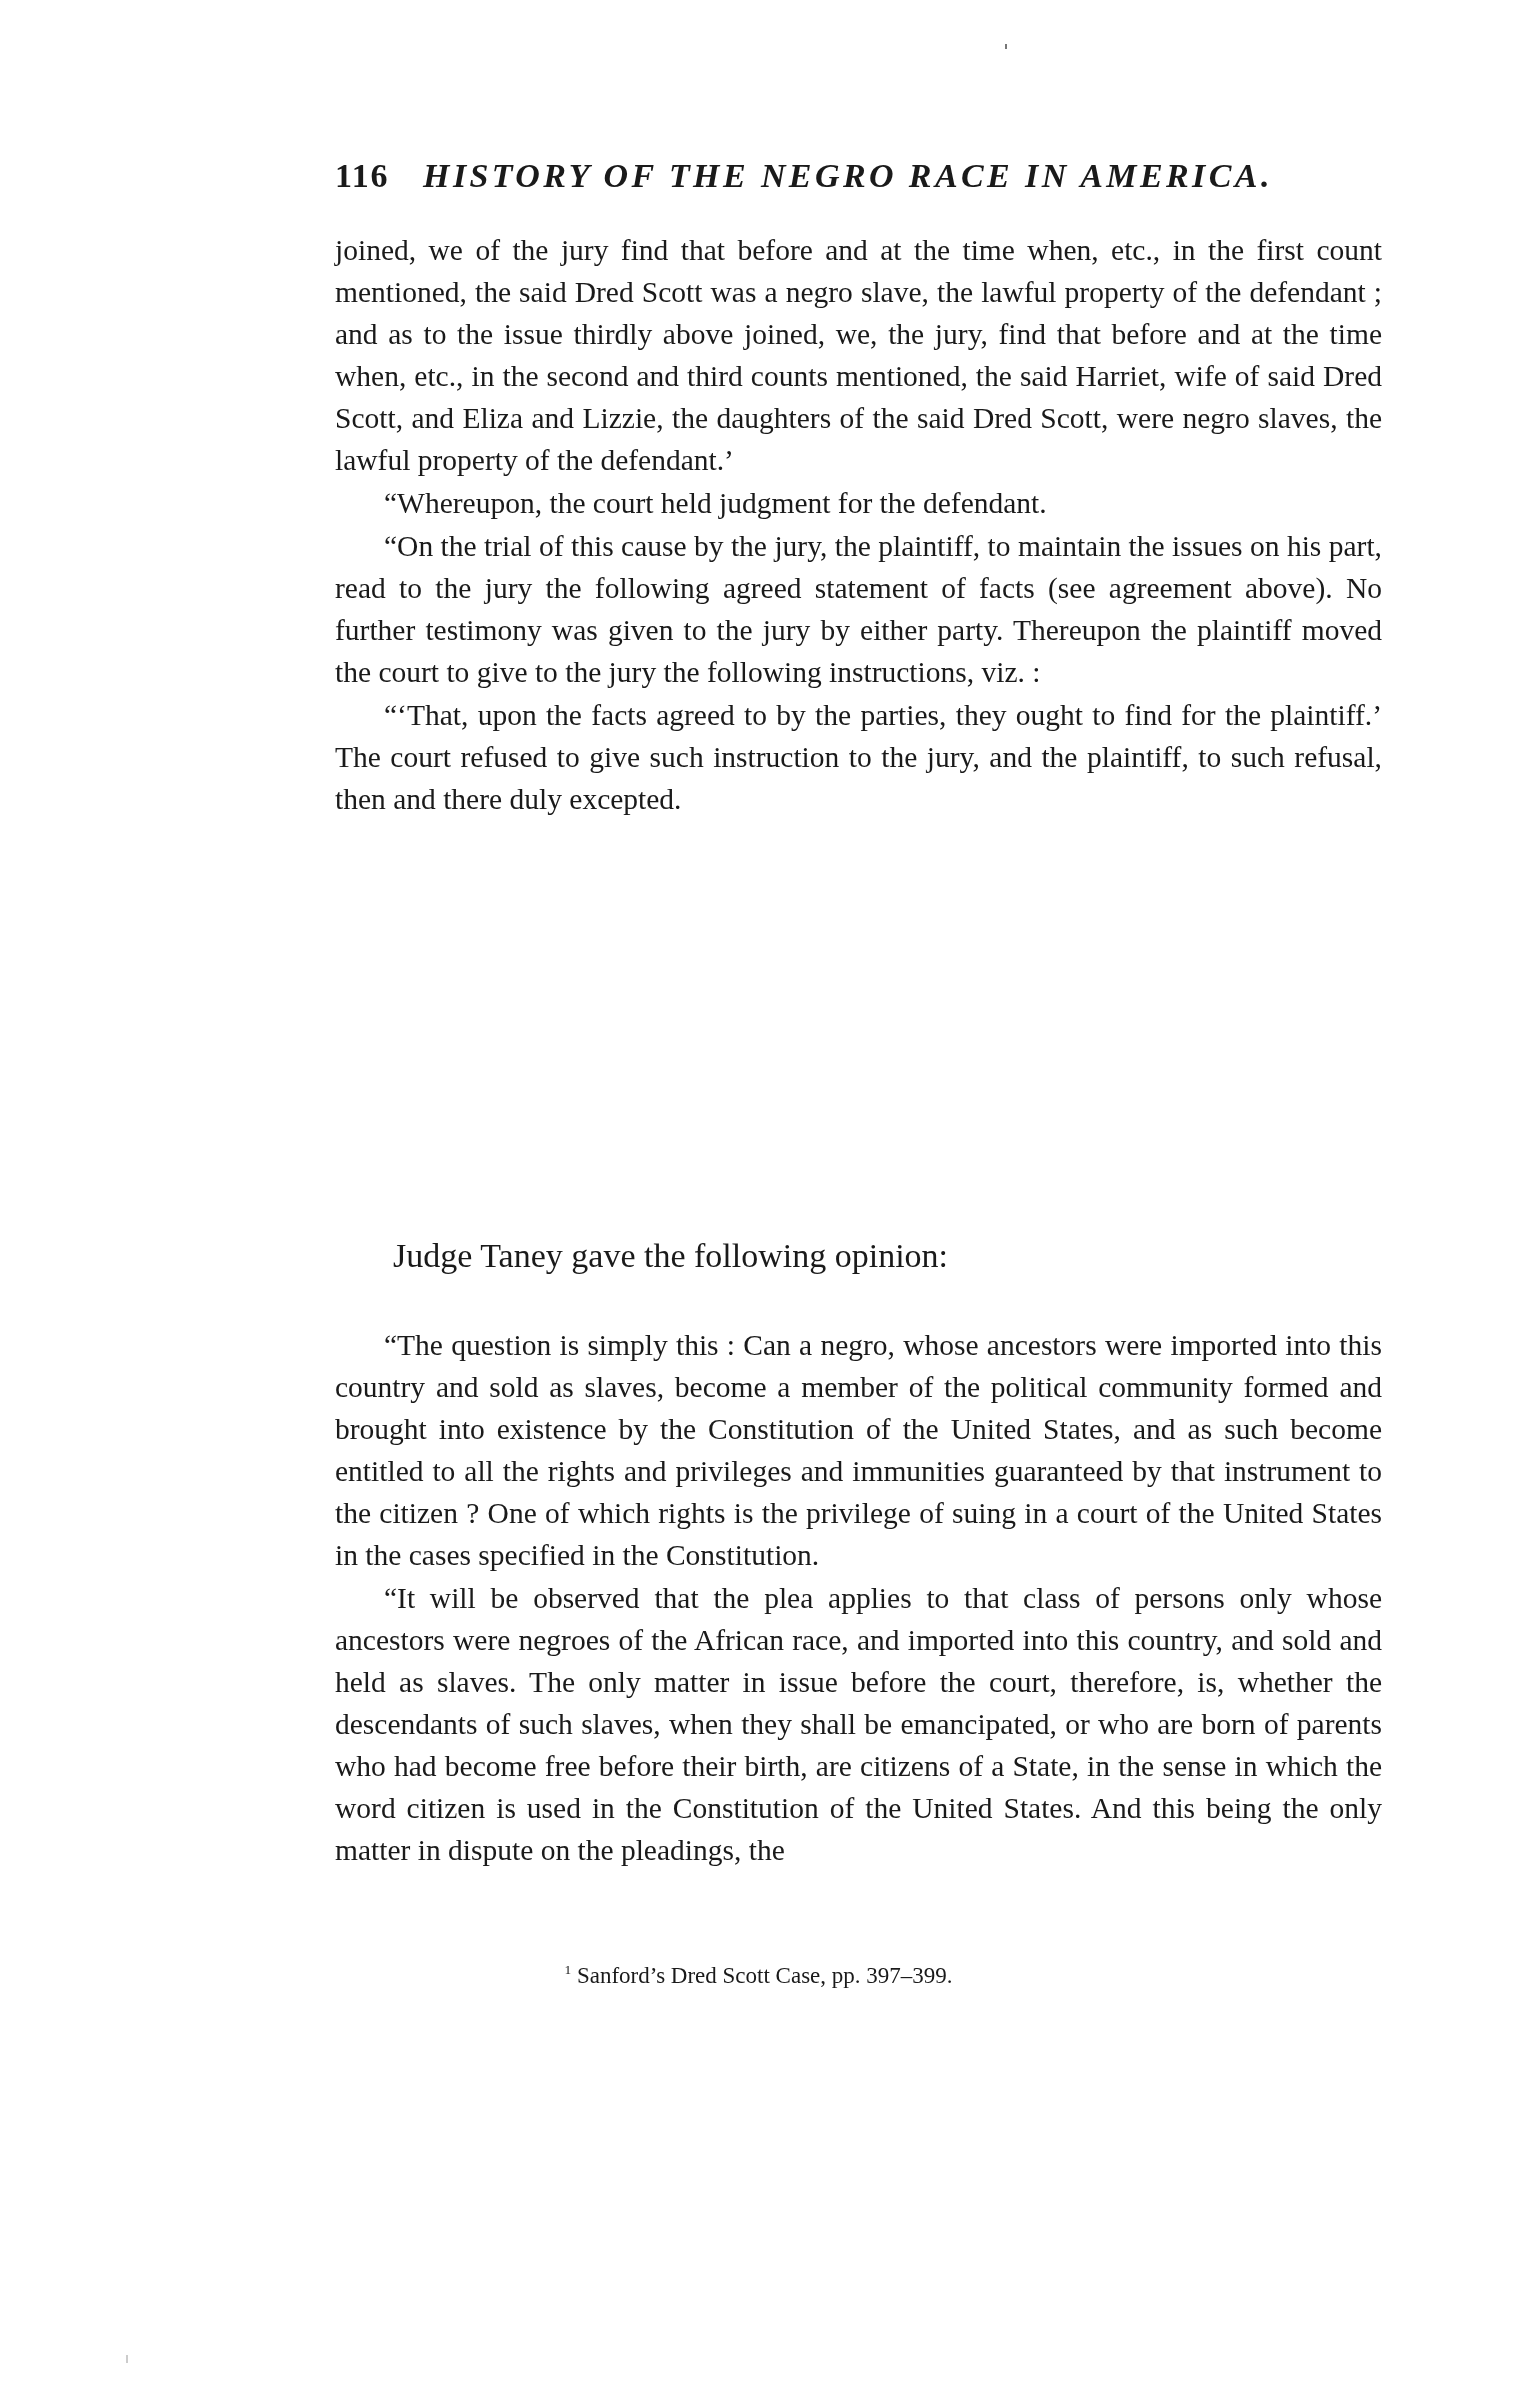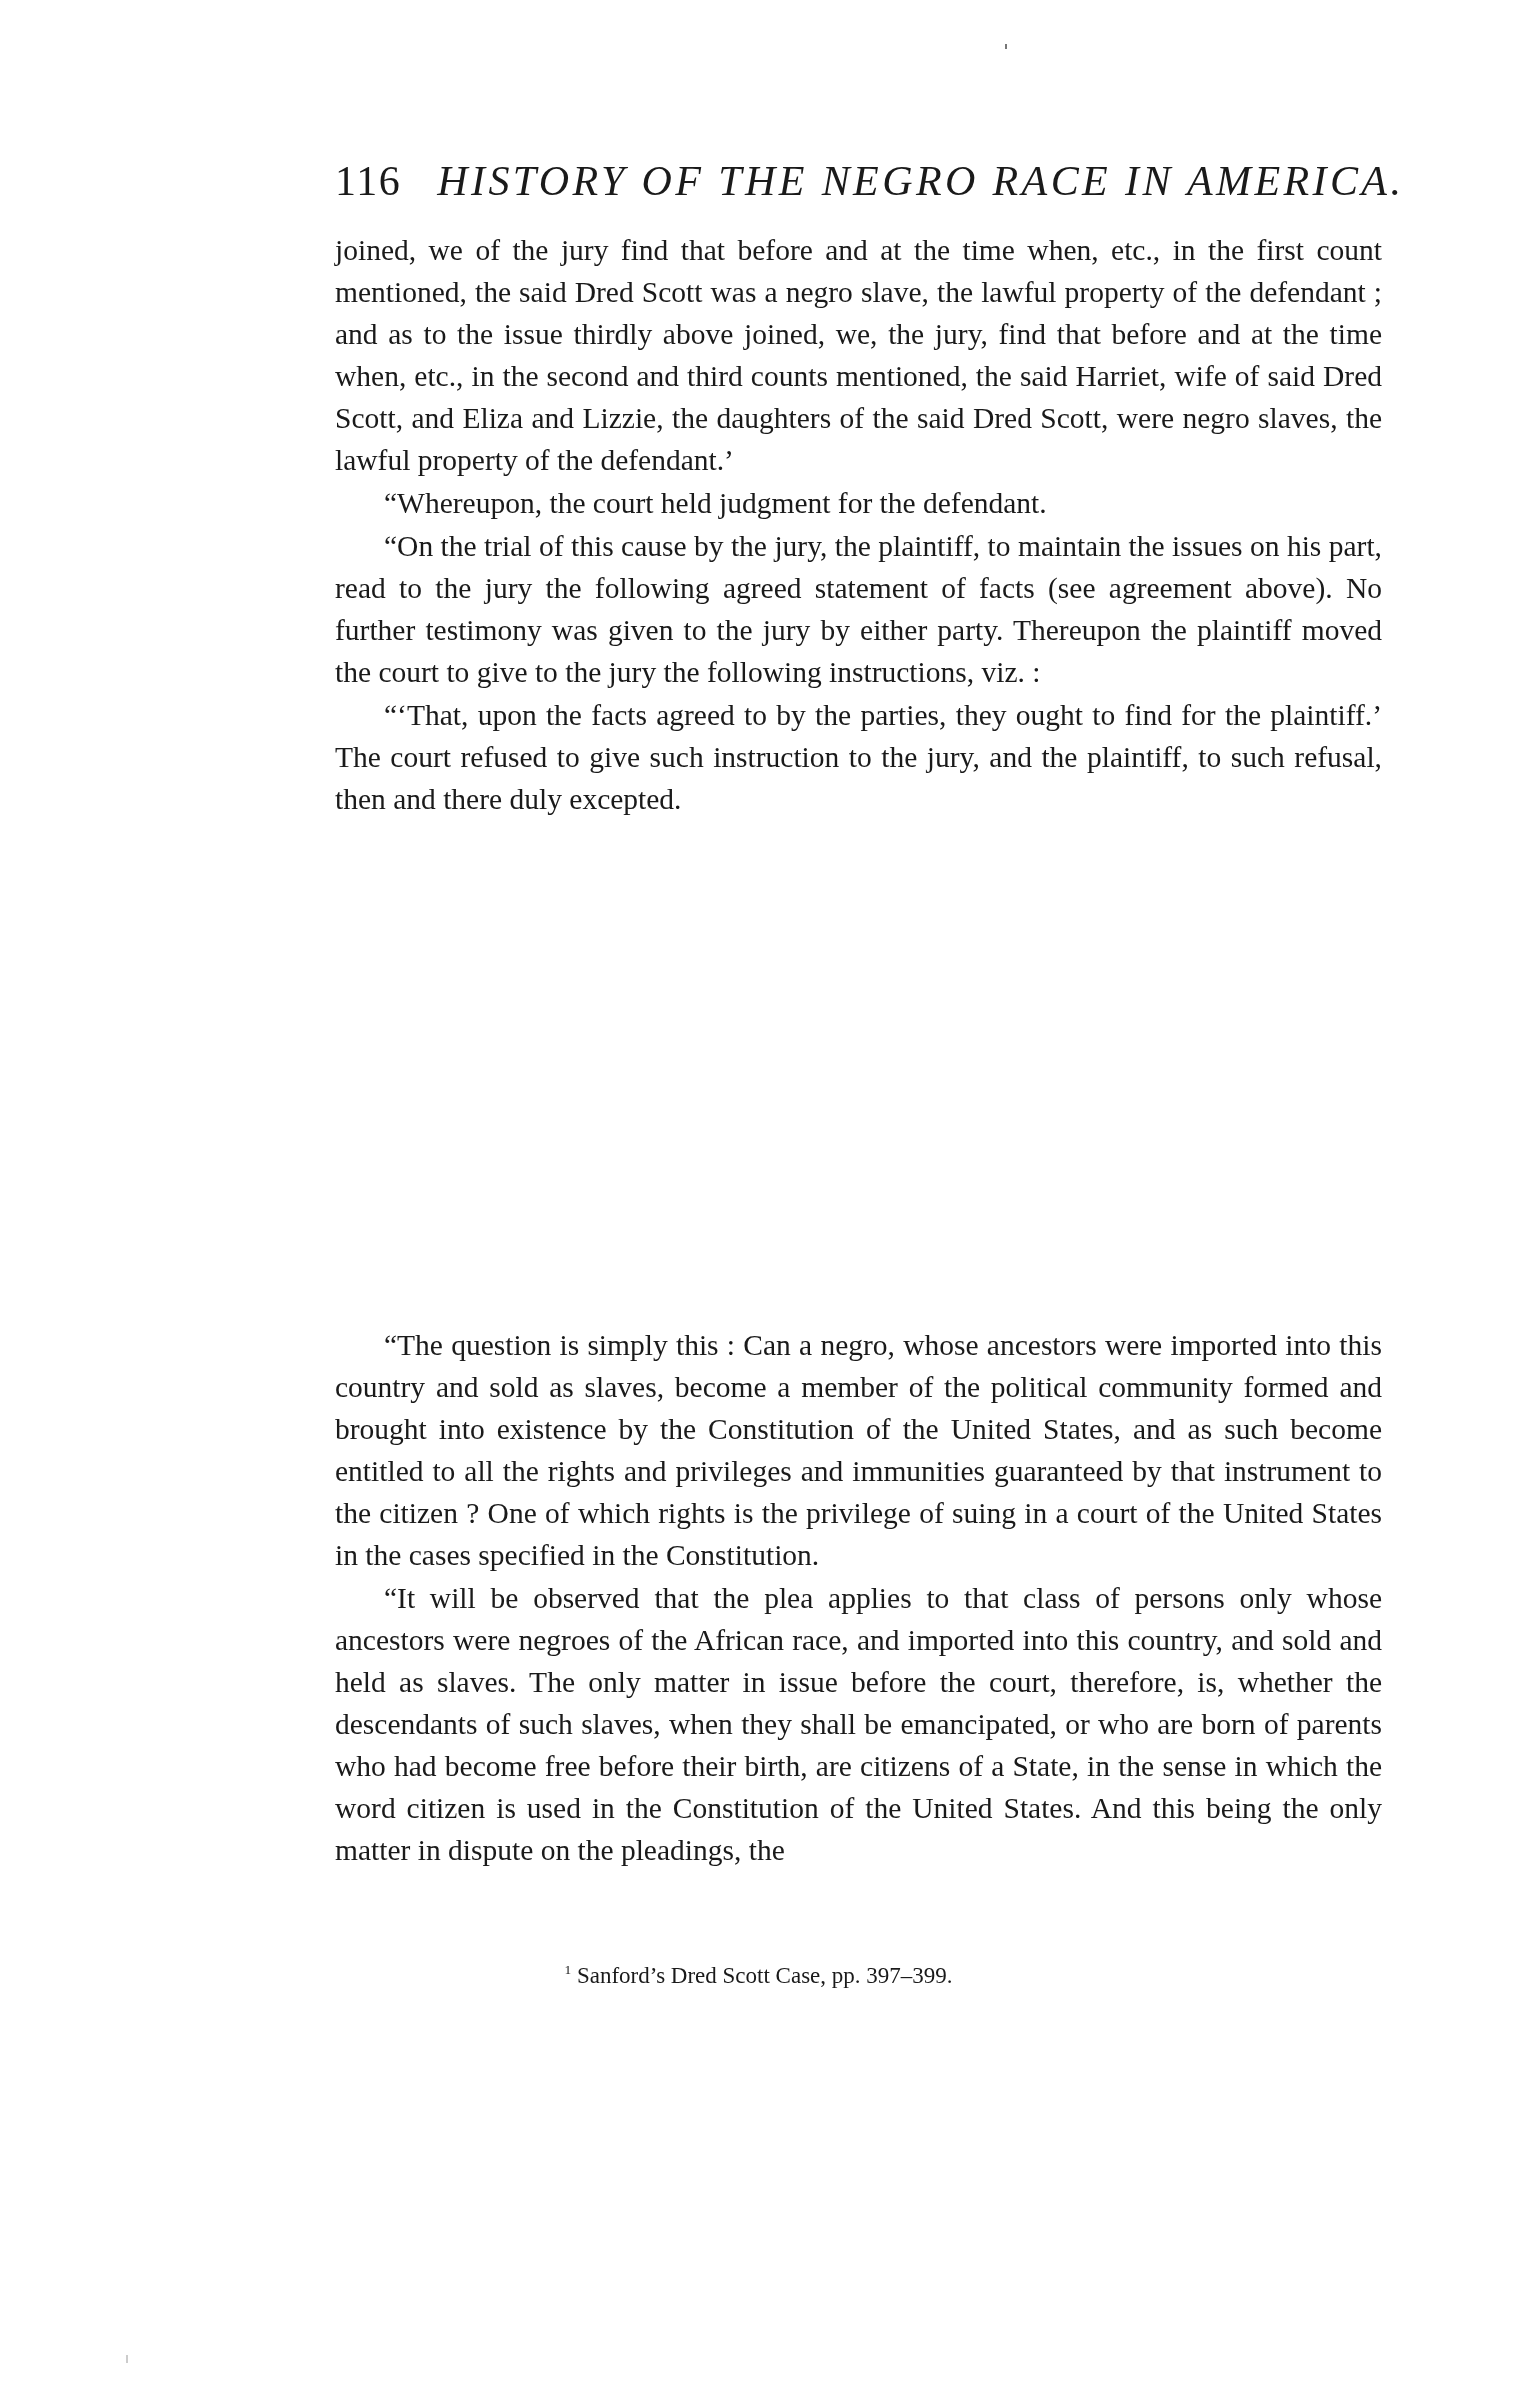--- a/index.html
+++ b/index.html
@@ -1,20 +1,20 @@
 <!DOCTYPE html>
 <html style="font-size:13.5px"><head>
 <meta charset="utf-8">
 <style>
   html, body { margin: 0; padding: 0; background: #ffffff; }
   body { width: 1517px; height: 2401px; position: relative; overflow: hidden;
          font-family: "Liberation Serif", "DejaVu Serif", serif; color: #1a1a1a; }
   .page { position: absolute; left: 0; top: 0; width: 1517px; height: 2401px; }
-  .header { position: absolute; left: 335px; top: 157px; width: 1062px; font-size: 42px;
-            letter-spacing: 1.7px; white-space: nowrap; }
+  .header { position: absolute; left: 335px; top: 157px; width: 1062px; font-size: 34px;
+            letter-spacing: 1.7px; white-space: nowrap; font-weight: bold; }
   .header .num { font-style: normal; margin-right: 23.6px; }
   .header .title { font-style: italic; letter-spacing: 3.4px; }
   .body { position: absolute; left: 334px; width: 1049px; font-size: 29.5px; line-height: 42px;
           text-align: justify; }
   .body p { margin: 1px; }
   .body p.indent { text-indent: 49px; }
   .block1 { top: 228px; }
   .subhead { position: absolute; left: 393px; top: 1237px; font-size: 34px; white-space: nowrap; }
   .block2 { top: 1323px; }
   .footnote { position: absolute; left: 0; width: 1517px; top: 1963px; text-align: center;
@@ -35,20 +35,21 @@
     <span class="title">HISTORY OF THE NEGRO RACE IN AMERICA.</span>
   </div>
 
   <div class="body block1">
     <p>joined, we of the jury find that before and at the time when, etc., in the first count mentioned, the said Dred Scott was a negro slave, the lawful property of the defendant ; and as to the issue thirdly above joined, we, the jury, find that before and at the time when, etc., in the second and third counts mentioned, the said Harriet, wife of said Dred Scott, and Eliza and Lizzie, the daughters of the said Dred Scott, were negro slaves, the lawful property of the defendant.’</p>
     <p class="indent">“Whereupon, the court held judgment for the defendant.</p>
     <p class="indent">“On the trial of this cause by the jury, the plaintiff, to maintain the issues on his part, read to the jury the following agreed statement of facts (see agreement above). No further testimony was given to the jury by either party. Thereupon the plaintiff moved the court to give to the jury the following instructions, viz. :</p>
     <p class="indent">“‘That, upon the facts agreed to by the parties, they ought to find for the plaintiff.’ The court refused to give such instruction to the jury, and the plaintiff, to such refusal, then and there duly excepted.</p>
   </div>
 
+  <div class="subhead">Judge Taney gave the following opinion:</div>
 
   <div class="body block2">
     <p class="indent">“The question is simply this : Can a negro, whose ancestors were imported into this country and sold as slaves, become a member of the political community formed and brought into existence by the Constitution of the United States, and as such become entitled to all the rights and privileges and immunities guaranteed by that instrument to the citizen ? One of which rights is the privilege of suing in a court of the United States in the cases specified in the Constitution.</p>
     <p class="indent">“It will be observed that the plea applies to that class of persons only whose ancestors were negroes of the African race, and imported into this country, and sold and held as slaves. The only matter in issue before the court, therefore, is, whether the descendants of such slaves, when they shall be emancipated, or who are born of parents who had become free before their birth, are citizens of a State, in the sense in which the word citizen is used in the Constitution of the United States. And this being the only matter in dispute on the pleadings, the</p>
   </div>
 
   <div class="footnote">
     <sup>1</sup>
     <span>Sanford’s Dred Scott Case, pp. 397–399.</span>
   </div>

